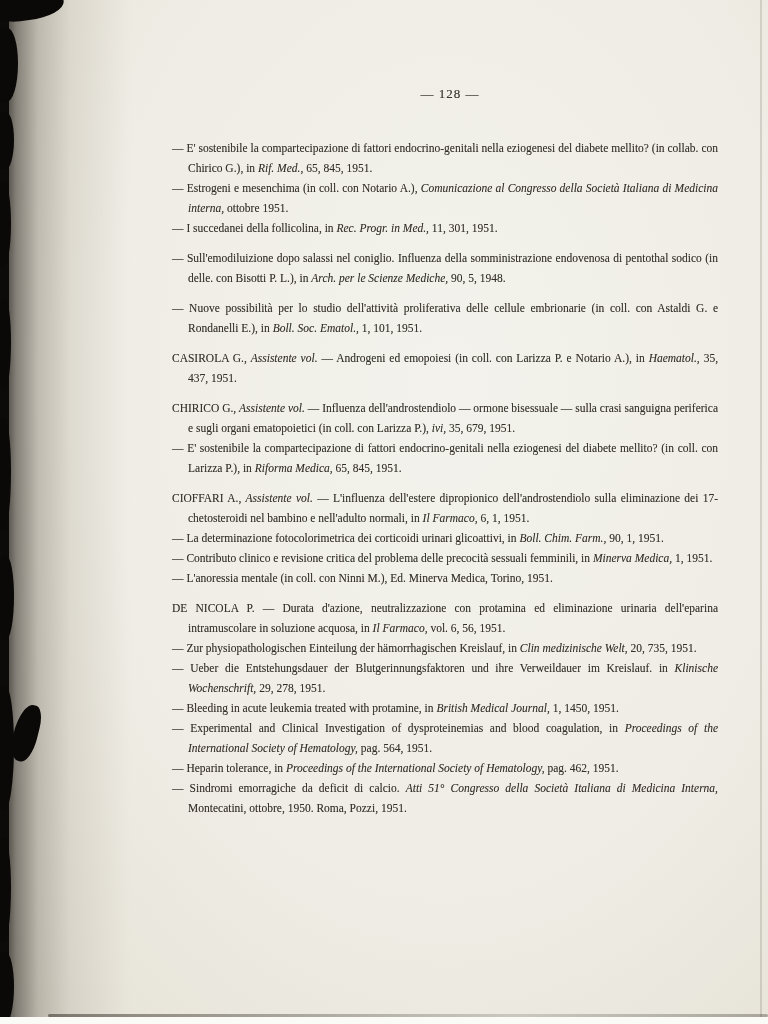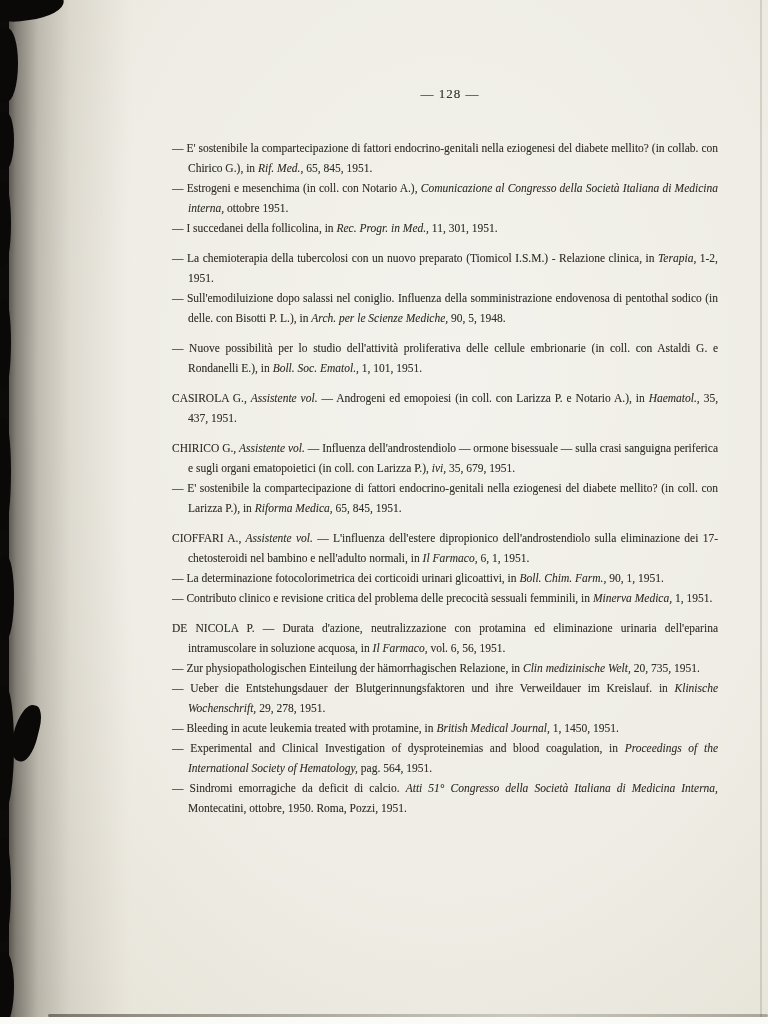--- a/index.html
+++ b/index.html
@@ -104,41 +104,42 @@
 
   <div class="page-number">— 128 —</div>
 
   <div class="text-block" id="bib">
       <div class="section">
         <p class="entry"><span>— E' sostenibile la compartecipazione di fattori endocrino-genitali nella eziogenesi del diabete mellito? (in collab. con Chirico G.), in </span><i>Rif. Med.,</i><span> 65, 845, 1951.</span></p>
         <p class="entry"><span>— Estrogeni e mesenchima (in coll. con Notario A.), </span><i>Comunicazione al Congresso della Società Italiana di Medicina interna,</i><span> ottobre 1951.</span></p>
         <p class="entry"><span>— I succedanei della follicolina, in </span><i>Rec. Progr. in Med.,</i><span> 11, 301, 1951.</span></p>
       </div>
       <div class="section">
-        <p class="entry"><span>— La chemioterapia della tubercolosi con un nuovo preparato (Tiomicol I.S.M.) - Relazione clinica, in </span><i>Terapia,</i><span> 1-2, 1951.</span></p>
         <p class="entry"><span>— Sull'emodiluizione dopo salassi nel coniglio. Influenza della somministrazione endovenosa di pentothal sodico (in delle. con Bisotti P. L.), in </span><i>Arch. per le Scienze Mediche,</i><span> 90, 5, 1948.</span></p>
       </div>
       <div class="section">
         <p class="entry"><span>— Nuove possibilità per lo studio dell'attività proliferativa delle cellule embrionarie (in coll. con Astaldi G. e Rondanelli E.), in </span><i>Boll. Soc. Ematol.,</i><span> 1, 101, 1951.</span></p>
       </div>
       <div class="section">
         <p class="entry"><span>CASIROLA G., </span><i>Assistente vol.</i><span> — Androgeni ed emopoiesi (in coll. con Larizza P. e Notario A.), in </span><i>Haematol.,</i><span> 35, 437, 1951.</span></p>
       </div>
       <div class="section">
         <p class="entry"><span>CHIRICO G., </span><i>Assistente vol.</i><span> — Influenza dell'androstendiolo — ormone bisessuale — sulla crasi sanguigna periferica e sugli organi ematopoietici (in coll. con Larizza P.), </span><i>ivi,</i><span> 35, 679, 1951.</span></p>
         <p class="entry"><span>— E' sostenibile la compartecipazione di fattori endocrino-genitali nella eziogenesi del diabete mellito? (in coll. con Larizza P.), in </span><i>Riforma Medica,</i><span> 65, 845, 1951.</span></p>
       </div>
       <div class="section">
         <p class="entry"><span>CIOFFARI A., </span><i>Assistente vol.</i><span> — L'influenza dell'estere dipropionico dell'androstendiolo sulla eliminazione dei 17-chetosteroidi nel bambino e nell'adulto normali, in </span><i>Il Farmaco,</i><span> 6, 1, 1951.</span></p>
         <p class="entry"><span>— La determinazione fotocolorimetrica dei corticoidi urinari glicoattivi, in </span><i>Boll. Chim. Farm.,</i><span> 90, 1, 1951.</span></p>
         <p class="entry"><span>— Contributo clinico e revisione critica del problema delle precocità sessuali femminili, in </span><i>Minerva Medica,</i><span> 1, 1951.</span></p>
+        <p class="entry"><span>— L'anoressia mentale (in coll. con Ninni M.), Ed. Minerva Medica, Torino, 1951.</span></p>
       </div>
       <div class="section">
         <p class="entry"><span>DE NICOLA P. — Durata d'azione, neutralizzazione con protamina ed eliminazione urinaria dell'eparina intramuscolare in soluzione acquosa, in </span><i>Il Farmaco,</i><span> vol. 6, 56, 1951.</span></p>
-        <p class="entry"><span>— Zur physiopathologischen Einteilung der hämorrhagischen Relazione, in </span><i>Clin medizinische Welt,</i><span> 20, 735, 1951.</span></p>
+        <p class="entry"><span>— Zur physiopathologischen Einteilung der hämorrhagischen Kreislauf, in </span><i>Clin medizinische Welt,</i><span> 20, 735, 1951.</span></p>
         <p class="entry"><span>— Ueber die Entstehungsdauer der Blutgerinnungsfaktoren und ihre Verweildauer im Kreislauf. in </span><i>Klinische Wochenschrift,</i><span> 29, 278, 1951.</span></p>
         <p class="entry"><span>— Bleeding in acute leukemia treated with protamine, in </span><i>British Medical Journal,</i><span> 1, 1450, 1951.</span></p>
         <p class="entry"><span>— Experimental and Clinical Investigation of dysproteinemias and blood coagulation, in </span><i>Proceedings of the International Society of Hematology,</i><span> pag. 564, 1951.</span></p>
+        <p class="entry"><span>— Heparin tolerance, in </span><i>Proceedings of the International Society of Hematology,</i><span> pag. 462, 1951.</span></p>
         <p class="entry"><span>— Sindromi emorragiche da deficit di calcio. </span><i>Atti 51° Congresso della Società Italiana di Medicina Interna,</i><span> Montecatini, ottobre, 1950. Roma, Pozzi, 1951.</span></p>
       </div>
     </div>
 
 </div>
 
 </body></html>

